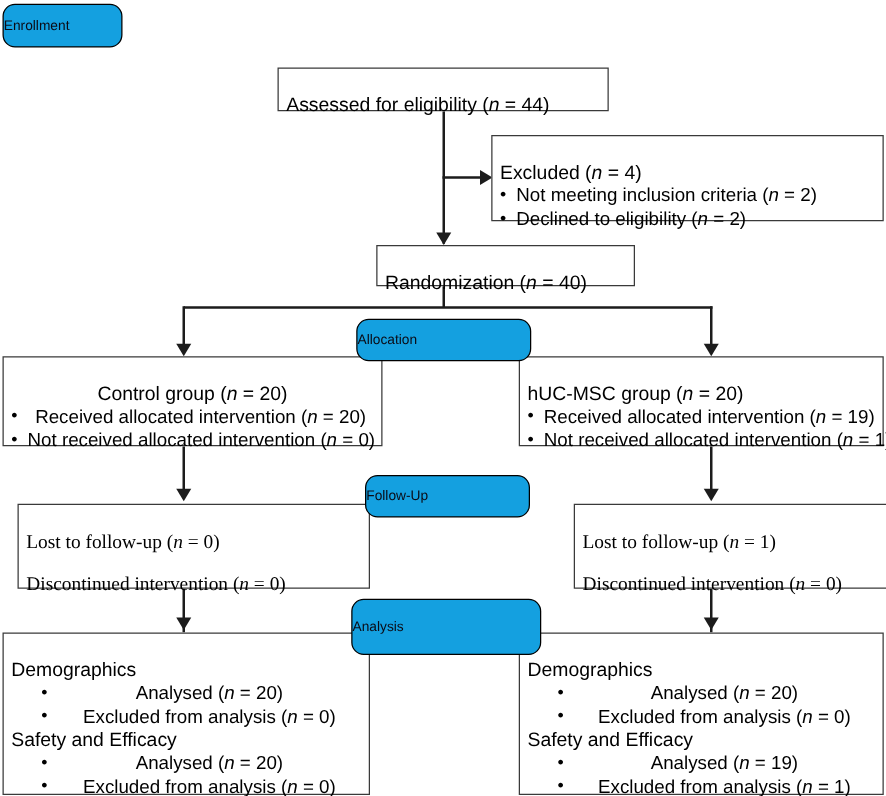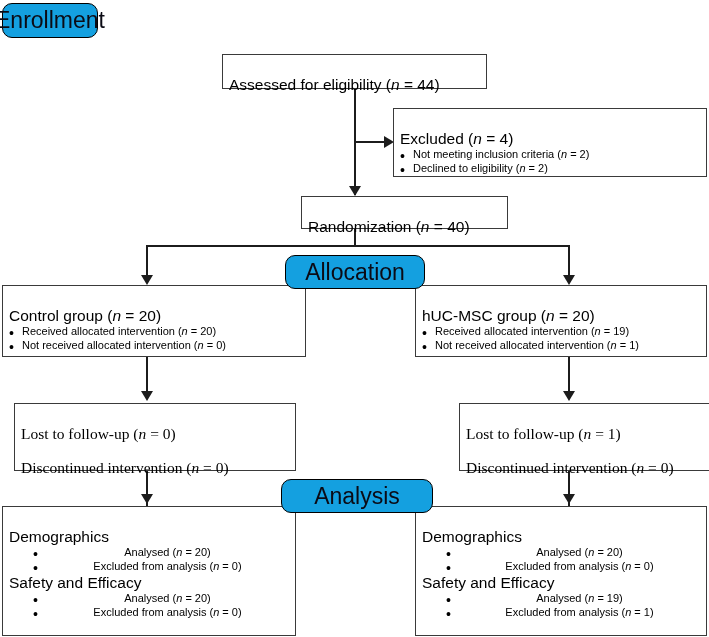--- a/index.html
+++ b/index.html
@@ -28,43 +28,42 @@
   }
   .bullets{
     list-style:none;
     margin:0;
     padding:0;
   }
   .bullets li{
     position:relative;
     padding-left:13px;
     white-space:nowrap;
-    font-size:11px;
+    font-size:15px;
     line-height:1.26;
   }
   .bullets li:before{
     content:"\2022";
     position:absolute;left:0;top:-0.5px;
     font-size:14.2px;
   }
   .bullets.indent{margin-left:24px;text-align:center;}
   .n{font-style:italic;}
 
   
   .badge{
     position:absolute;
     box-sizing:border-box;
     background:#14a0e0;
     border:1.8px solid #000000;
     border-radius:10px;
     color:#0b0b15;
-    font-size:23px;
+    font-size:11px;
     display:flex;
     align-items:center;
-    justify-content:center;
     z-index:6;
     white-space:nowrap;
   }
 
   
   .vline,.hline{
     position:absolute;
     background:#1c1c1c;
     z-index:1;
   }
@@ -127,58 +126,61 @@
   <div class="hline" style="left:147px;top:245px;width:423px;"></div>
   <div class="vline" style="left:146px;top:245px;height:37px;"></div>
   <div class="arrowdown" style="left:141px;top:275px;"></div>
   <div class="vline" style="left:568px;top:245px;height:37px;"></div>
   <div class="arrowdown" style="left:563px;top:275px;"></div>
 
   <div class="badge" style="left:285px;top:255px;width:140px;height:34px;">
     <span>Allocation</span>
   </div>
 
-  <div class="box pad" style="left:2px;top:285px;width:304px;height:72px;">
+  <div class="box pad" style="left:2px;top:285px;width:304px;height:72px;text-align:center;">
     <span class="title"><span>Control group (</span><i class="n">n</i><span> = 20)</span></span>
     <ul class="bullets">
       <li><span>Received allocated intervention (</span><i class="n">n</i><span> = 20)</span></li>
       <li><span>Not received allocated intervention (</span><i class="n">n</i><span> = 0)</span></li>
     </ul>
   </div>
 
   <div class="box pad" style="left:415px;top:285px;width:292px;height:72px;">
     <span class="title"><span>hUC-MSC group (</span><i class="n">n</i><span> = 20)</span></span>
     <ul class="bullets">
       <li><span>Received allocated intervention (</span><i class="n">n</i><span> = 19)</span></li>
       <li><span>Not received allocated intervention (</span><i class="n">n</i><span> = 1)</span></li>
     </ul>
   </div>
 
   <div class="vline" style="left:146px;top:357px;height:36px;"></div>
   <div class="arrowdown" style="left:141px;top:391px;"></div>
   <div class="vline" style="left:568px;top:357px;height:36px;"></div>
   <div class="arrowdown" style="left:563px;top:391px;"></div>
 
+  <div class="badge" style="left:292px;top:380px;width:132px;height:34px;">
+    <span>Follow-Up</span>
+  </div>
 
   <div class="box pad spaced" style="left:14px;top:403px;width:282px;height:68px;">
     <p><span>Lost to follow-up (</span><i class="n">n</i><span> = 0)</span></p>
     <p><span>Discontinued intervention (</span><i class="n">n</i><span> = 0)</span></p>
   </div>
 
   <div class="box pad spaced" style="left:415px;top:403px;width:282px;height:68px;margin-left:44px;">
     <p><span>Lost to follow-up (</span><i class="n">n</i><span> = 1)</span></p>
     <p><span>Discontinued intervention (</span><i class="n">n</i><span> = 0)</span></p>
   </div>
 
   <div class="vline" style="left:146px;top:471px;height:35px;"></div>
   <div class="arrowdown" style="left:141px;top:494px;"></div>
   <div class="vline" style="left:568px;top:471px;height:35px;"></div>
   <div class="arrowdown" style="left:563px;top:494px;"></div>
 
-  <div class="badge" style="left:281px;top:479px;width:152px;height:34px;">
+  <div class="badge" style="left:281px;top:479px;width:152px;height:45px;">
     <span>Analysis</span>
   </div>
 
   <div class="box pad" style="left:2px;top:506px;width:294px;height:130px;">
     <span class="title">Demographics</span>
     <ul class="bullets indent">
       <li><span>Analysed (</span><i class="n">n</i><span> = 20)</span></li>
       <li><span>Excluded from analysis (</span><i class="n">n</i><span> = 0)</span></li>
     </ul>
     <span class="title">Safety and Efficacy</span>

